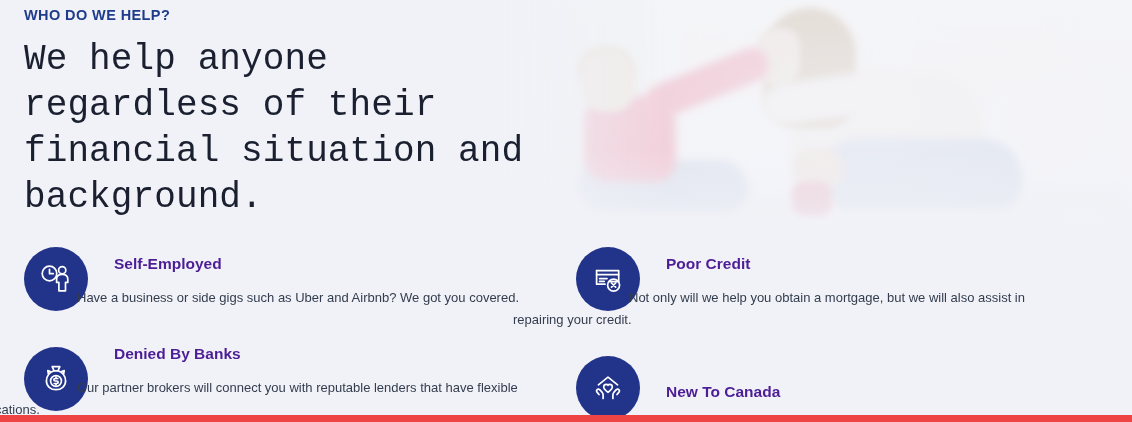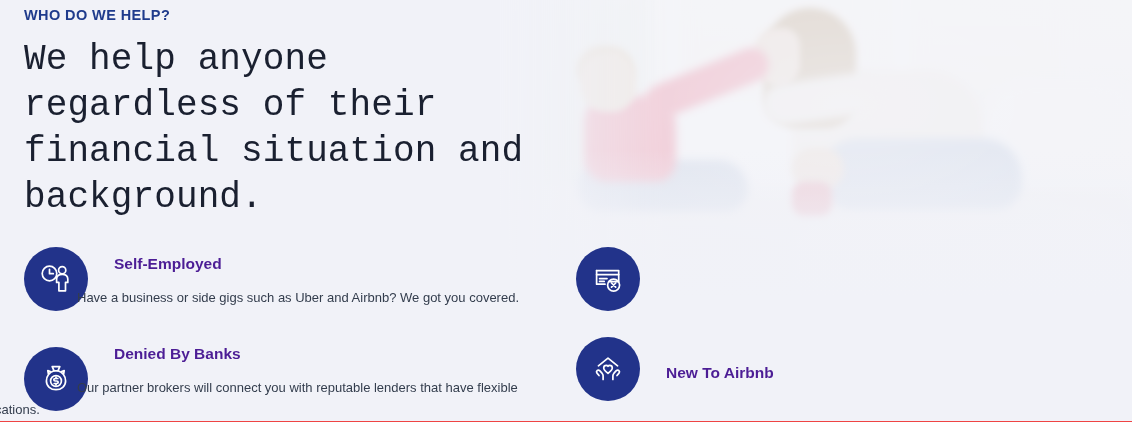--- a/index.html
+++ b/index.html
@@ -12,21 +12,21 @@
   body {
     font-family: "Liberation Sans", sans-serif;
     background: #f1f2f8;
   }
 
   .section {
     position: relative;
     width: 1132px;
     height: 422px;
     background: #f1f2f8;
-    border-bottom: 1px solid #ef4444;
+    border-bottom: 7px solid #ef4444;
     overflow: hidden;
   }
 
   
   .bg-photo {
     position: absolute;
     top: 0; right: 0;
     width: 640px;
     height: 300px;
     overflow: hidden;
@@ -246,33 +246,37 @@
           <div class="icon-badge">
             <svg width="34" height="34" viewBox="0 0 34 34" fill="none" stroke="#ffffff" stroke-width="1.7" stroke-linecap="round" stroke-linejoin="round">
               <path d="M5.6 8.6 h22.1 v11.1 h-9.1"></path>
               <path d="M5.6 8.6 v13.6 h8.4"></path>
               <path d="M5.6 12.6 h22.1"></path>
               <path d="M8.6 16.6 h7.4 M8.6 19.4 h4.6"></path>
               <circle cx="22.6" cy="23.1" r="6"></circle>
               <path d="M20.5 21 l4.2 4.2 M24.7 21 l-4.2 4.2"></path>
             </svg>
           </div>
+          <div class="card-body">
+            <p class="card-title">Poor Credit</p>
+            <p class="card-text"><span>Not only will we help you obtain a mortgage, but we will also assist in</span><span class="tail">repairing your credit.</span></p>
+          </div>
         </div>
 
         <div class="card">
           <div class="icon-badge">
             <svg width="34" height="34" viewBox="0 0 34 34" fill="none" stroke="#ffffff" stroke-width="1.7" stroke-linecap="round" stroke-linejoin="round">
               <path d="M7.4 13.8 L17 6.2 l9.6 7.6"></path>
               <path d="M17 21.4 c-2.8 -2.2 -4.3 -3.6 -4.3 -5.4 c0 -1.5 1.2 -2.6 2.6 -2.6 c.9 0 1.4 .4 1.7 .9 c.3 -.5 .8 -.9 1.7 -.9 c1.4 0 2.6 1.1 2.6 2.6 c0 1.8 -1.5 3.2 -4.3 5.4 z"></path>
               <path d="M12.1 27.4 v-3.6 c0 -1.1 -.4 -1.8 -1.1 -2.6 l-2.3 -2.5 c-.7 -.8 -1.9 -.8 -2.6 -.1 c-.7 .7 -.7 1.8 -.1 2.5 l2 2.4"></path>
               <path d="M21.9 27.4 v-3.6 c0 -1.1 .4 -1.8 1.1 -2.6 l2.3 -2.5 c.7 -.8 1.9 -.8 2.6 -.1 c.7 .7 .7 1.8 .1 2.5 l-2 2.4"></path>
             </svg>
           </div>
           <div class="card-body">
-            <p class="card-title">New To Airbnb</p>
+            <p class="card-title">New To Canada</p>
           </div>
         </div>
 
       </div>
 
     </div>
   </div>
 </div>
 
 </body></html>

